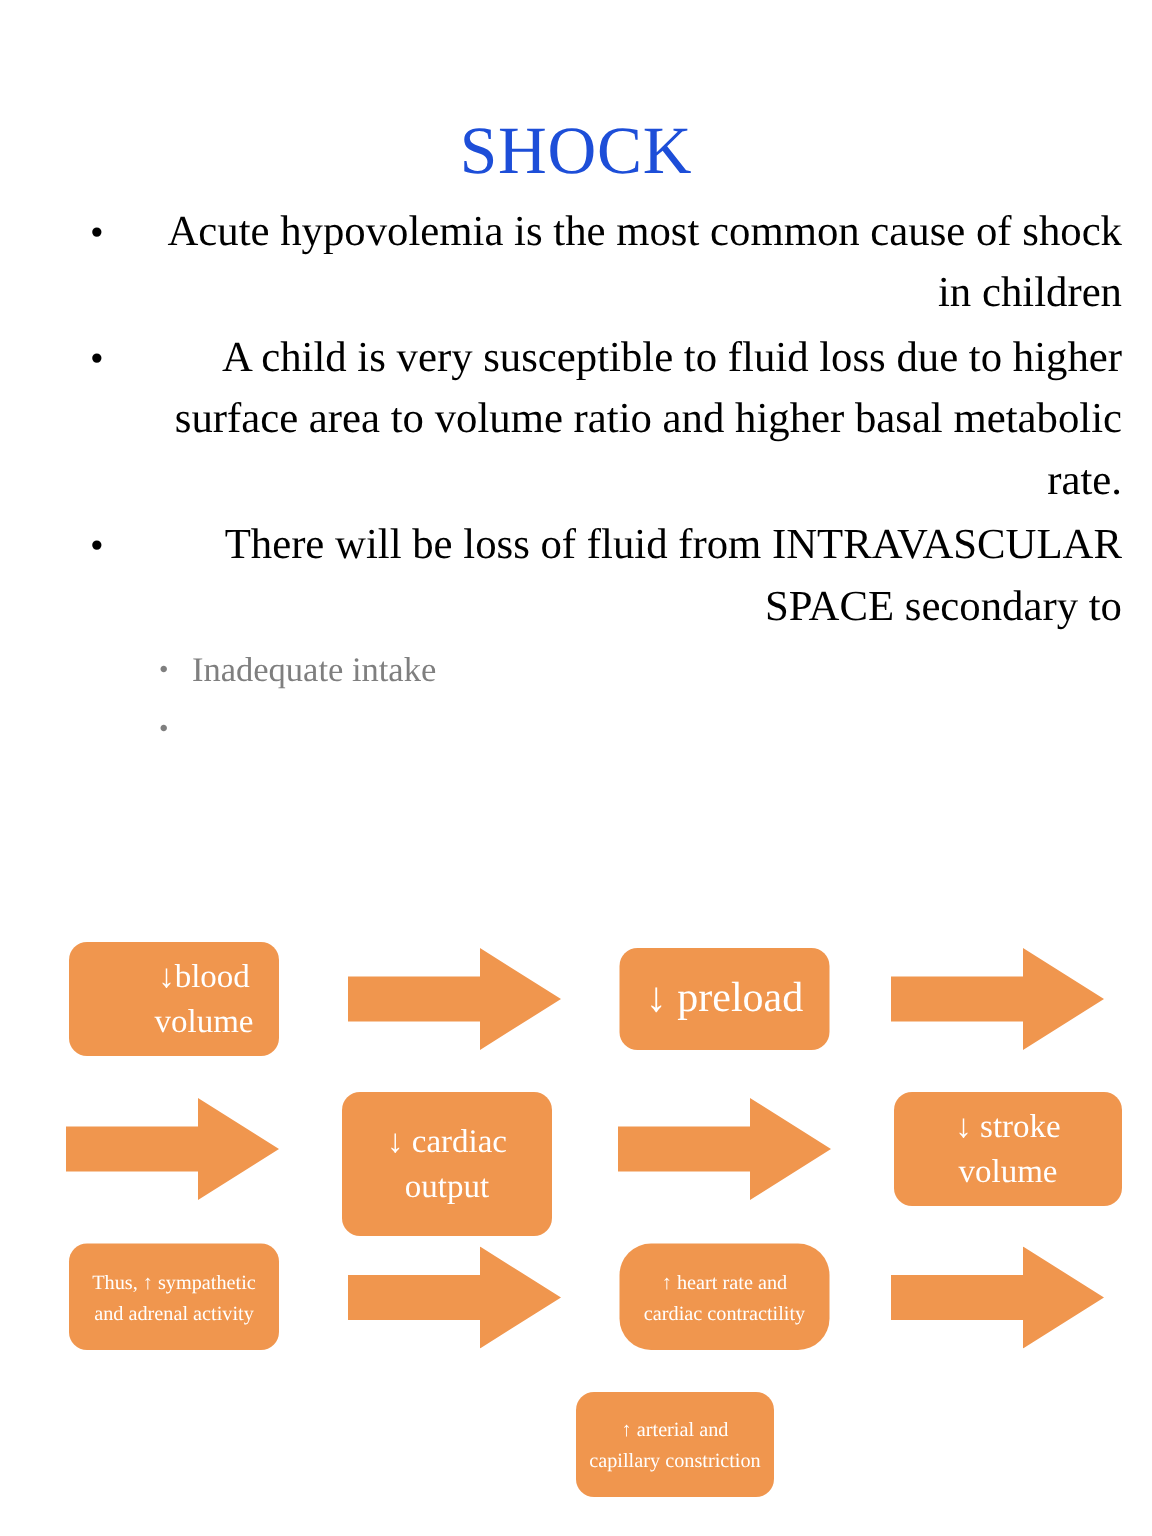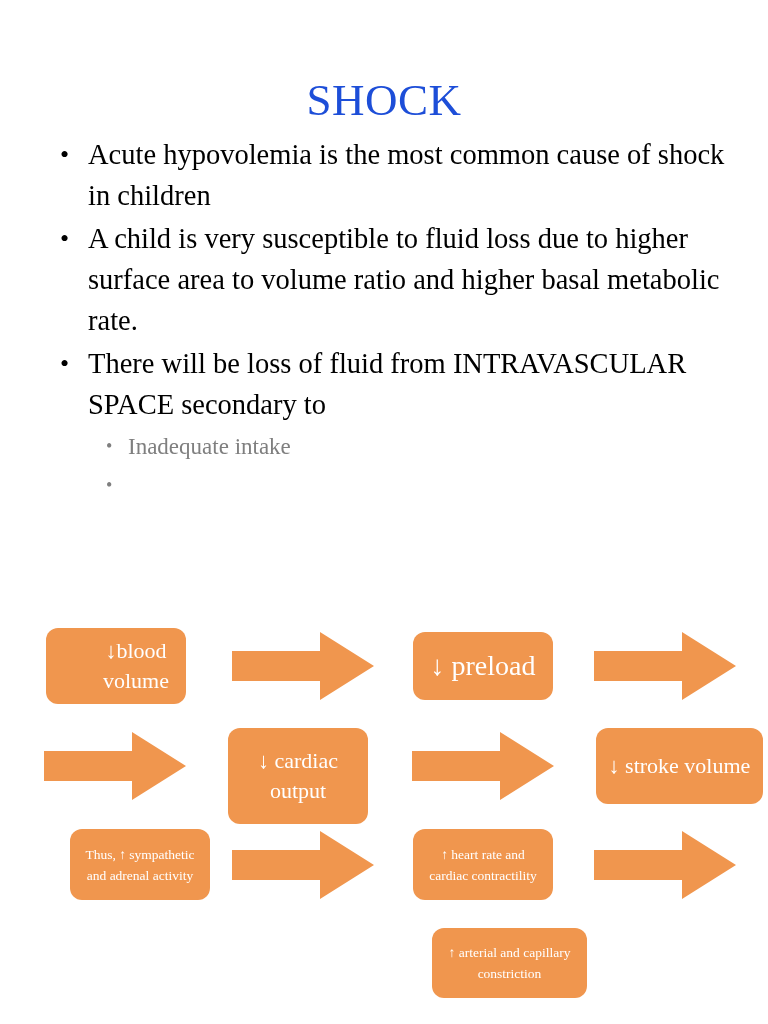--- a/index.html
+++ b/index.html
@@ -48,20 +48,21 @@
   }
   .bullet-item > .bullet-dot {
     position: absolute;
     left: 12px;
     top: 0;
     font-size: 26px;
     line-height: 41px;
   }
   .bullet-text {
     display: block;
+    text-align: right;
   }
 
   .sub-list {
     margin-top: 2px;
     padding-left: 12px;
   }
   .sub-item {
     position: relative;
     padding-left: 28px;
     font-size: 23px;
@@ -174,41 +175,41 @@
   <div class="flow-box size-lg" style="left:228px; top:128px; width:140px; height:96px;">
     <span class="box-text">↓ cardiac output</span>
   </div>
 
   <div class="flow-arrow" style="left:412px; top:132px; width:142px; height:68px;">
     <svg viewBox="0 0 142 68" preserveAspectRatio="none" aria-hidden="true">
       <polygon points="0,19 88,19 88,0 142,34 88,68 88,49 0,49" fill="#F0964E"></polygon>
     </svg>
   </div>
 
-  <div class="flow-box size-lg" style="left:596px; top:128px; width:167px; height:76px;">
+  <div class="flow-box size-lg" style="left:596px; top:128px; width:152px; height:76px;">
     <span class="box-text">↓ stroke volume</span>
   </div>
 
-  <div class="flow-box size-sm" style="left:46px; top:229px; width:140px; height:71px;margin-left:24px;">
+  <div class="flow-box size-sm" style="left:46px; top:229px; width:140px; height:71px;">
     <span class="box-text">Thus, ↑ sympathetic and adrenal activity</span>
   </div>
 
   <div class="flow-arrow" style="left:232px; top:231px; width:142px; height:68px;">
     <svg viewBox="0 0 142 68" preserveAspectRatio="none" aria-hidden="true">
       <polygon points="0,19 88,19 88,0 142,34 88,68 88,49 0,49" fill="#F0964E"></polygon>
     </svg>
   </div>
 
-  <div class="flow-box size-sm" style="left:413px; top:229px; width:140px; height:71px;">
+  <div class="flow-box size-sm" style="left:413px; top:229px; width:140px; height:71px;border-radius:21px;">
     <span class="box-text">↑ heart rate and cardiac contractility</span>
   </div>
 
   <div class="flow-arrow" style="left:594px; top:231px; width:142px; height:68px;">
     <svg viewBox="0 0 142 68" preserveAspectRatio="none" aria-hidden="true">
       <polygon points="0,19 88,19 88,0 142,34 88,68 88,49 0,49" fill="#F0964E"></polygon>
     </svg>
   </div>
 
-  <div class="flow-box size-sm" style="left:384px; top:328px; width:155px; height:70px;margin-left:48px;">
+  <div class="flow-box size-sm" style="left:384px; top:328px; width:132px; height:70px;">
     <span class="box-text">↑ arterial and capillary constriction</span>
   </div>
 
 </div>
 
 </body></html>

